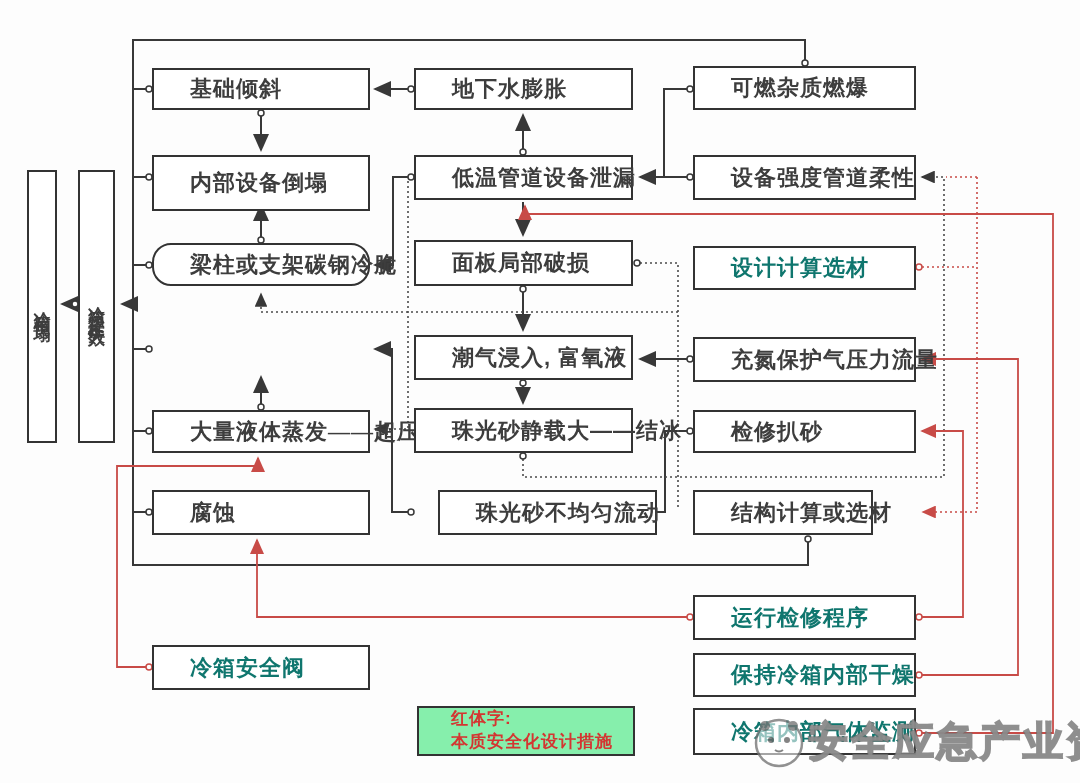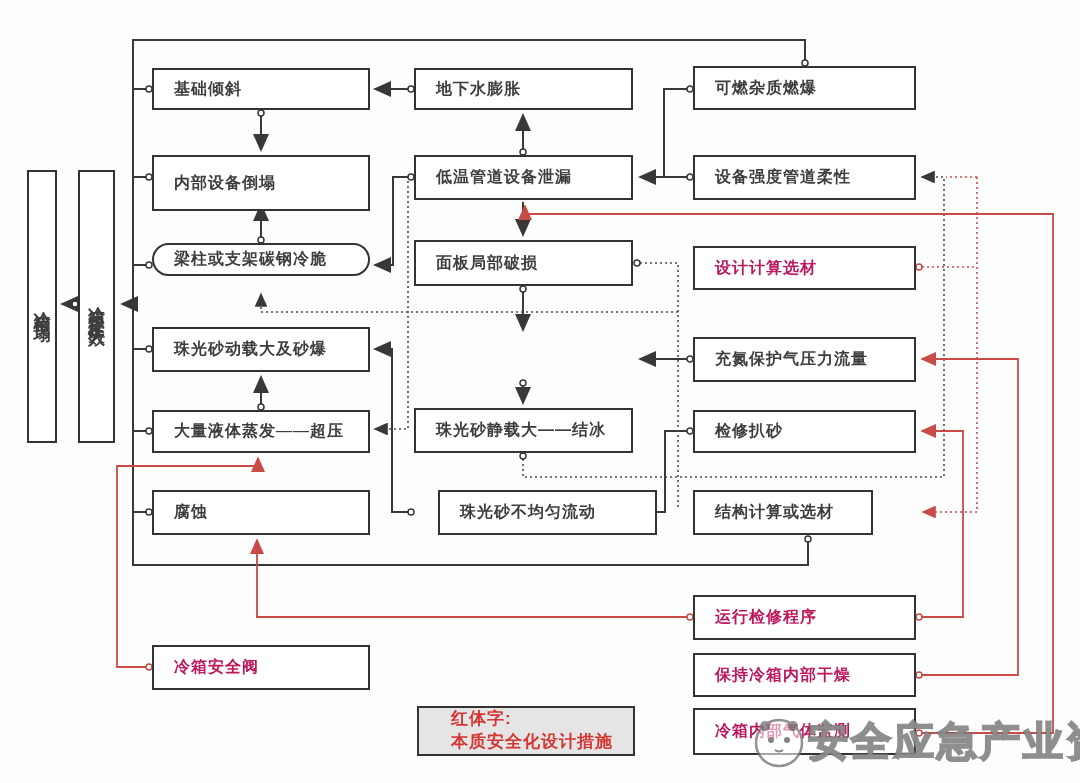--- a/index.html
+++ b/index.html
@@ -3,33 +3,33 @@
 <meta charset="utf-8">
 <style>
   html,body{margin:0;padding:0;background:#ffffff;}
   #canvas{
     position:relative;width:1080px;height:783px;background:#fdfdfd;overflow:hidden;
     font-family:"Liberation Sans",sans-serif;
   }
   #wires{position:absolute;left:0;top:0;z-index:1;}
   .box{
     position:absolute;box-sizing:border-box;background:#ffffff;border:2px solid #333333;
-    display:flex;align-items:center;padding-left:20px;
-    font-size:16px;font-weight:700;color:#3d3d3d;letter-spacing:1px;white-space:nowrap;
+    display:flex;align-items:center;padding-left:36px;
+    font-size:22px;font-weight:700;color:#3d3d3d;letter-spacing:1px;white-space:nowrap;
     z-index:2;
   }
-  .box.red{color:#be185d;}
+  .box.red{color:#0f766e;}
   .vbox{
     position:absolute;box-sizing:border-box;background:#ffffff;border:2px solid #333333;
     display:flex;align-items:center;justify-content:center;padding:10px 0;
     font-size:17px;font-weight:700;color:#3d3d3d;z-index:2;
   }
   .vbox span{writing-mode:vertical-rl;text-orientation:upright;letter-spacing:5px;}
   .legend{
-    position:absolute;box-sizing:border-box;background:#e5e5e5;border:2px solid #333333;
+    position:absolute;box-sizing:border-box;background:#86efac;border:2px solid #333333;
     display:flex;flex-direction:column;justify-content:center;padding-left:32px;
     font-size:17px;font-weight:700;color:#d43531;line-height:1.35;z-index:2;letter-spacing:1px;
   }
   .watermark{
     position:absolute;left:752px;top:714px;z-index:6;display:flex;align-items:center;gap:2px;
     pointer-events:none;
   }
   .watermark .wm-text{
     font-size:40px;font-weight:700;letter-spacing:3px;white-space:nowrap;
     color:rgba(255,255,255,0.72);
@@ -140,29 +140,29 @@
 
   <div class="vbox" style="left:27px;top:170px;width:30px;height:273px;">
     <span>冷箱倒塌</span>
   </div>
   <div class="vbox" style="left:78px;top:170px;width:37px;height:273px;">
     <span>冷箱梁柱失效</span>
   </div>
 
   <div class="box" style="left:152px;top:68px;width:218px;height:42px;">基础倾斜</div>
   <div class="box" style="left:152px;top:155px;width:218px;height:56px;">内部设备倒塌</div>
-  <div class="box" style="left:152px;top:243px;width:218px;height:33px;border-radius:19px;">梁柱或支架碳钢冷脆</div>
-  <div class="box" style="left:152px;top:327px;width:218px;height:45px;">珠光砂动载大及砂爆</div>
+  <div class="box" style="left:152px;top:243px;width:218px;height:43px;border-radius:19px;">梁柱或支架碳钢冷脆</div>
   <div class="box" style="left:152px;top:410px;width:218px;height:43px;font-family:Liberation Serif, serif;">大量液体蒸发——超压</div>
   <div class="box" style="left:152px;top:490px;width:218px;height:45px;">腐蚀</div>
   <div class="box red" style="left:152px;top:645px;width:218px;height:45px;">冷箱安全阀</div>
 
   <div class="box" style="left:414px;top:68px;width:219px;height:42px;">地下水膨胀</div>
   <div class="box" style="left:414px;top:155px;width:219px;height:45px;">低温管道设备泄漏</div>
   <div class="box" style="left:414px;top:240px;width:219px;height:46px;">面板局部破损</div>
+  <div class="box" style="left:414px;top:335px;width:219px;height:45px;">潮气浸入, 富氧液</div>
   <div class="box" style="left:414px;top:408px;width:219px;height:45px;">珠光砂静载大——结冰</div>
   <div class="box" style="left:438px;top:490px;width:219px;height:45px;">珠光砂不均匀流动</div>
 
   <div class="box" style="left:693px;top:66px;width:223px;height:44px;">可燃杂质燃爆</div>
   <div class="box" style="left:693px;top:155px;width:223px;height:45px;">设备强度管道柔性</div>
   <div class="box red" style="left:693px;top:246px;width:223px;height:44px;">设计计算选材</div>
   <div class="box" style="left:693px;top:337px;width:223px;height:45px;">充氮保护气压力流量</div>
   <div class="box" style="left:693px;top:410px;width:223px;height:43px;">检修扒砂</div>
   <div class="box" style="left:693px;top:490px;width:180px;height:45px;">结构计算或选材</div>
   <div class="box red" style="left:693px;top:595px;width:223px;height:45px;">运行检修程序</div>

